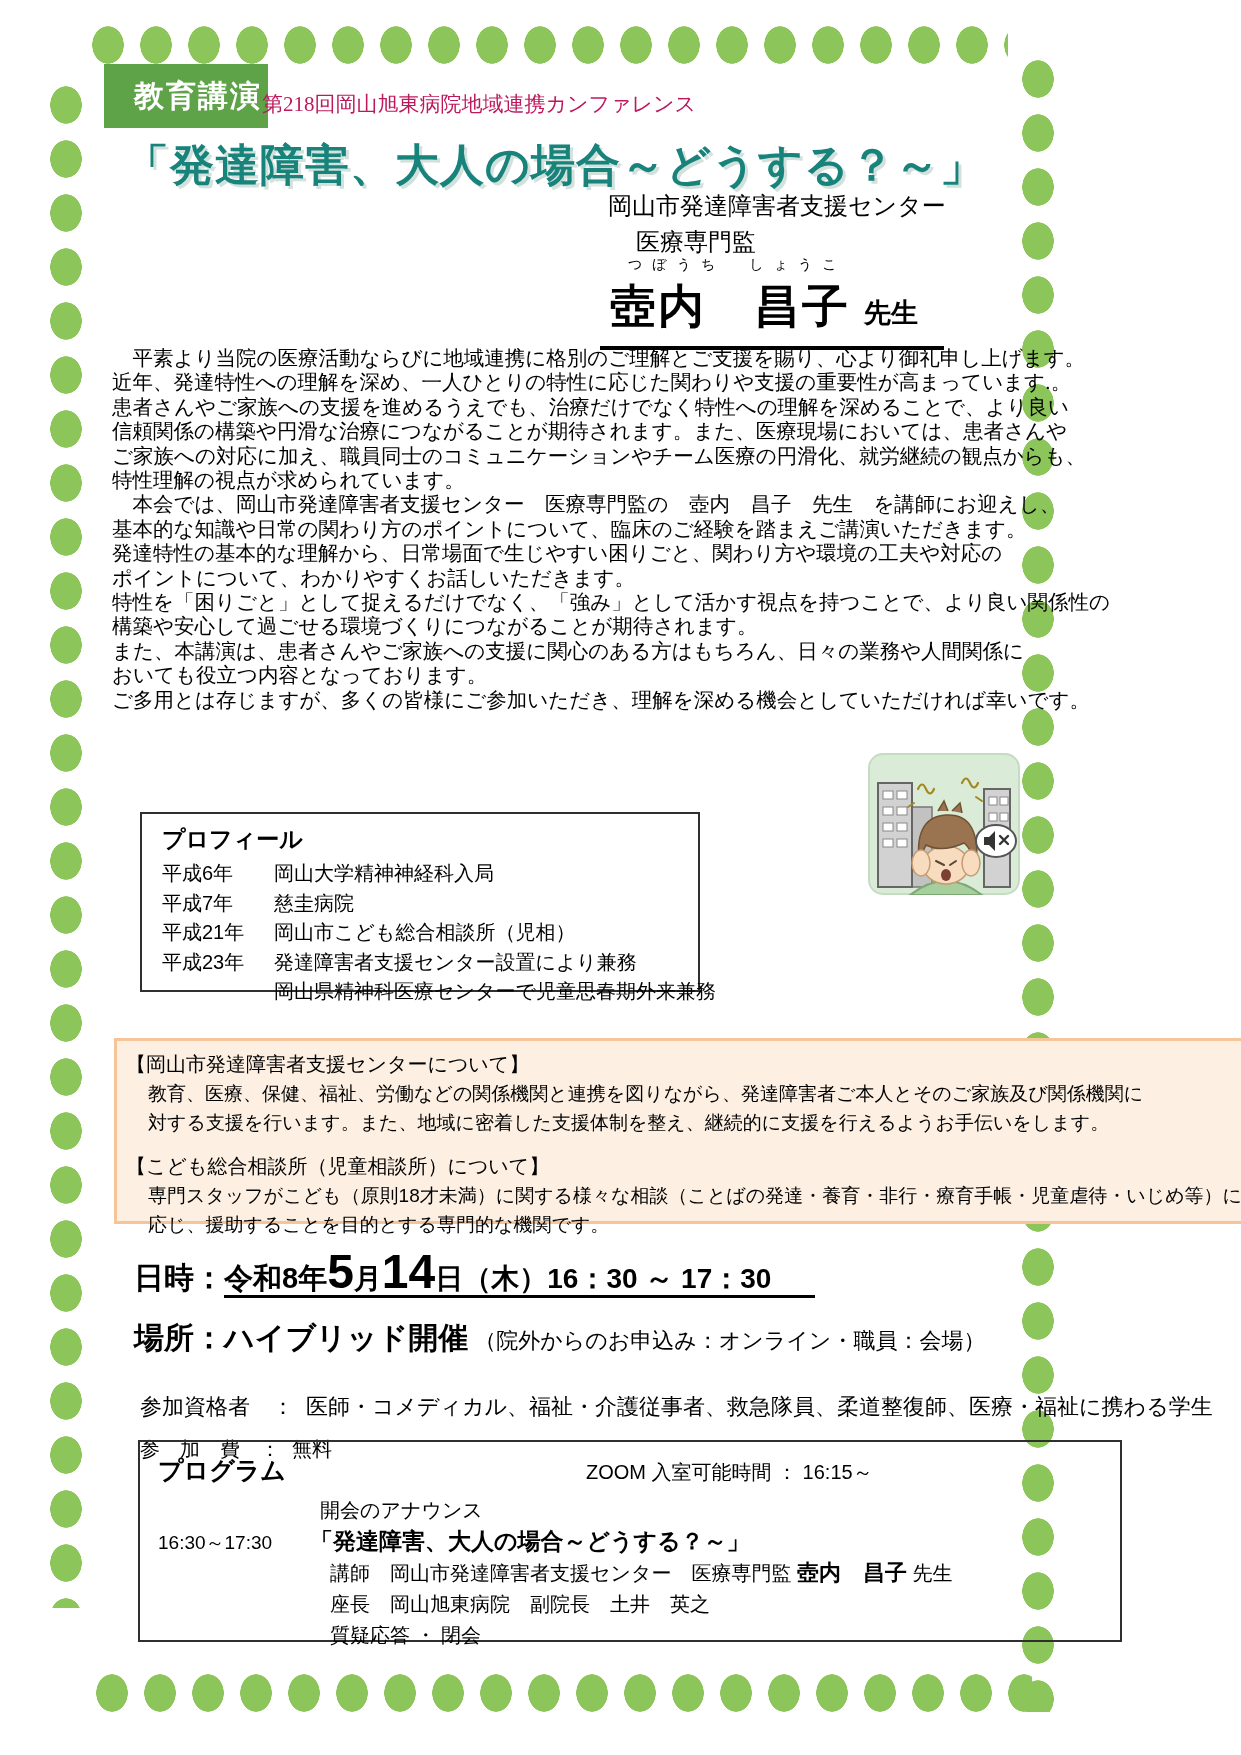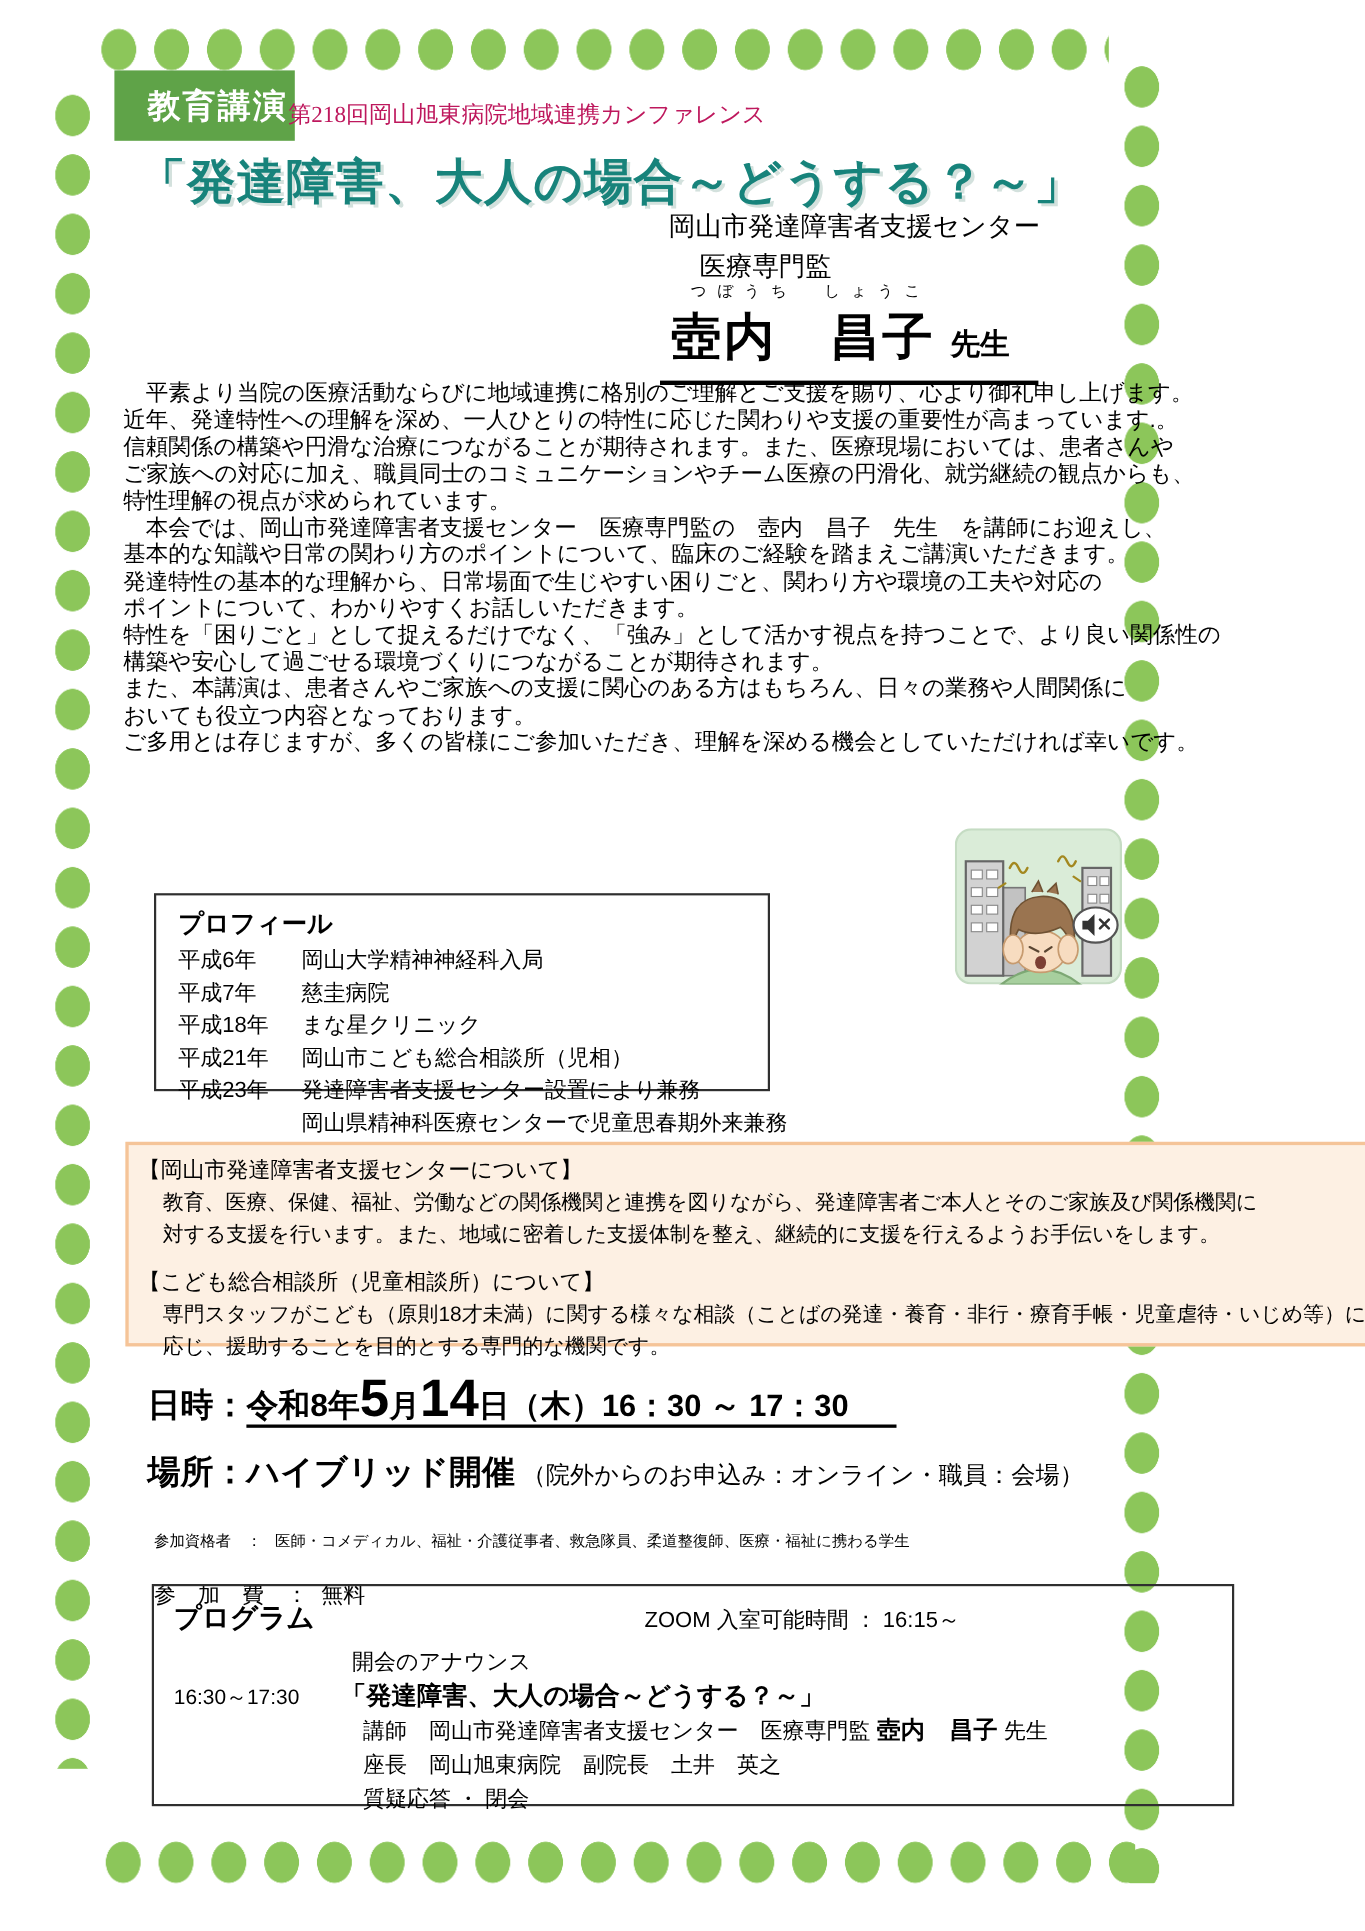--- a/index.html
+++ b/index.html
@@ -76,21 +76,21 @@
   }
   .dt-label{font-size:30px;font-weight:bold;vertical-align:baseline;}
   .dt-underline{border-bottom:3px solid #000;padding:0 44px 4px 0;}
   .dt-era{font-size:29px;font-weight:bold;}
   .dt-num{font-size:48px;font-weight:bold;line-height:1;}
   .dt-unit{font-size:28px;font-weight:bold;}
   .dt-time{font-size:28px;font-weight:bold;}
   .place-row{position:absolute;left:134px;top:1318px;white-space:nowrap;}
   .place-label,.place-value{font-size:30px;font-weight:bold;}
   .place-note{font-size:22px;font-weight:normal;margin-left:6px;}
-  .eligibility-row{position:absolute;left:140px;top:1392px;font-size:14px;white-space:nowrap;}
+  .eligibility-row{position:absolute;left:140px;top:1392px;font-size:22px;white-space:nowrap;}
   .eligibility-label{margin-right:12px;}
   .fee-row{position:absolute;left:140px;top:1436px;font-size:20px;white-space:nowrap;}
   .fee-label{margin-right:12px;}
   
   .program-box{
     position:absolute;left:138px;top:1440px;width:984px;height:202px;
     border:2px solid #2f2f2f;box-sizing:border-box;padding:12px 0 0 18px;
   }
   .program-row1{display:flex;align-items:baseline;}
   .program-heading{font-size:25px;font-weight:bold;}
@@ -119,39 +119,39 @@
   <div class="speaker-org">岡山市発達障害者支援センター</div>
   <div class="speaker-role">医療専門監</div>
   <div class="speaker-name-block">
     <div class="furigana">つぼうち　しょうこ</div>
     <span class="speaker-name">壺内　昌子</span><span class="speaker-honorific">先生</span>
   </div>
 
   <div class="body-text">
     <div>　平素より当院の医療活動ならびに地域連携に格別のご理解とご支援を賜り、心より御礼申し上げます。</div>
     <div>近年、発達特性への理解を深め、一人ひとりの特性に応じた関わりや支援の重要性が高まっています.。</div>
+    <div>患者さんやご家族への支援を進めるうえでも、治療だけでなく特性への理解を深めることで、より良い</div>
     <div>信頼関係の構築や円滑な治療につながることが期待されます。また、医療現場においては、患者さんや</div>
     <div>ご家族への対応に加え、職員同士のコミュニケーションやチーム医療の円滑化、就労継続の観点からも、</div>
     <div>特性理解の視点が求められています。</div>
     <div>　本会では、岡山市発達障害者支援センター　医療専門監の　壺内　昌子　先生　を講師にお迎えし、</div>
     <div>基本的な知識や日常の関わり方のポイントについて、臨床のご経験を踏まえご講演いただきます。</div>
     <div>発達特性の基本的な理解から、日常場面で生じやすい困りごと、関わり方や環境の工夫や対応の</div>
     <div>ポイントについて、わかりやすくお話しいただきます。</div>
     <div>特性を「困りごと」として捉えるだけでなく、「強み」として活かす視点を持つことで、より良い関係性の</div>
     <div>構築や安心して過ごせる環境づくりにつながることが期待されます。</div>
     <div>また、本講演は、患者さんやご家族への支援に関心のある方はもちろん、日々の業務や人間関係に</div>
     <div>おいても役立つ内容となっております。</div>
     <div>ご多用とは存じますが、多くの皆様にご参加いただき、理解を深める機会としていただければ幸いです。</div>
   </div>
 
   <div class="profile-box">
     <div class="profile-heading">プロフィール</div>
     <div class="profile-row"><span class="profile-year">平成6年</span><span>岡山大学精神神経科入局</span></div>
     <div class="profile-row"><span class="profile-year">平成7年</span><span>慈圭病院</span></div>
-    <div class="profile-row"><span class="profile-year">平成18年</span><span>まな星クリニック</span></div>
     <div class="profile-row"><span class="profile-year">平成21年</span><span>岡山市こども総合相談所（児相）</span></div>
     <div class="profile-row"><span class="profile-year">平成23年</span><span>発達障害者支援センター設置により兼務</span></div>
     <div class="profile-row"><span class="profile-year"></span><span>岡山県精神科医療センターで児童思春期外来兼務</span></div>
   </div>
 
   <svg class="illustration" viewBox="0 0 152 142" xmlns="http://www.w3.org/2000/svg">
     <rect x="1" y="1" width="150" height="140" rx="14" fill="#daecd8" stroke="#c5dcc3" stroke-width="2"></rect>
     <rect x="44" y="54" width="20" height="80" fill="#c2c2c2" stroke="#777" stroke-width="1.5"></rect>
     <rect x="10" y="30" width="34" height="104" fill="#d2d2d2" stroke="#666" stroke-width="2"></rect>
     <rect x="15" y="38" width="10" height="8" fill="#fff" stroke="#888"></rect>

